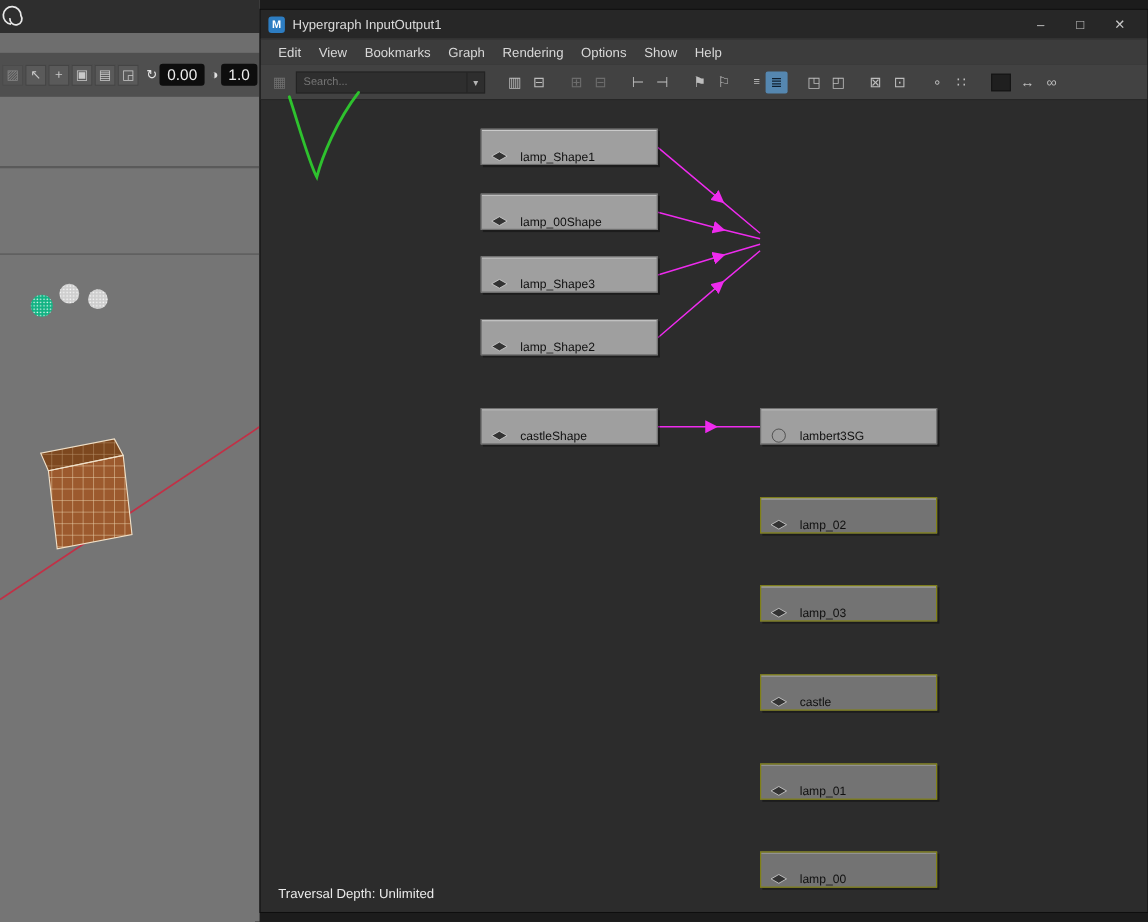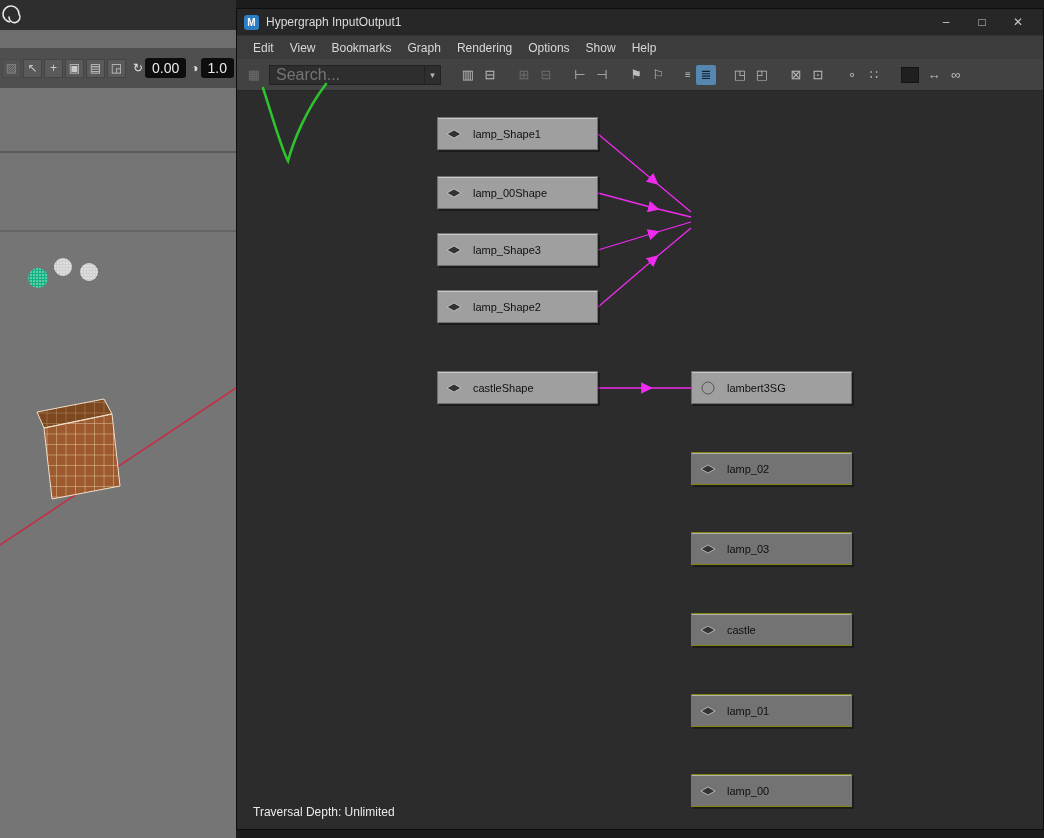--- a/index.html
+++ b/index.html
@@ -45,28 +45,28 @@
   .tbtn { min-width:20px; height:20px; display:flex; align-items:center; justify-content:center;
           color:#bdbdbd; font-size:13px; margin:0 1px; border-radius:2px; }
   .tbtn.disabled { opacity:.35; }
   .tbtn.active { background:#5587b0; color:#0f1f2e; }
   .tbtn.small { font-size:10px; min-width:12px; }
   .swatch { width:18px; height:16px; background:#1f1f1f; border:1px solid #141414; margin:0 4px; }
   .tgap { width:12px; height:1px; }
   .search-box { width:172px; height:20px; background:#2e2e2e; border:1px solid #232323;
                 display:flex; align-items:center; margin:0 4px; }
   .search-box input { flex:1; min-width:0; background:transparent; border:none; outline:none;
-                      color:#bbbbbb; font-size:16px; padding:0 6px; font-family:"Liberation Sans",sans-serif; }
+                      color:#bbbbbb; font-size:10px; padding:0 6px; font-family:"Liberation Sans",sans-serif; }
   .search-arrow { width:16px; height:100%; display:flex; align-items:center; justify-content:center;
                   color:#b5b5b5; font-size:9px; border-left:1px solid #232323; }
 
   .graph { flex:1 1 auto; position:relative; background:#2c2c2c; overflow:hidden; }
   .connections { position:absolute; left:0; top:0; }
 
-  .gnode { position:absolute; width:161px; height:33px; display:flex; align-items:center;
+  .gnode { position:absolute; width:161px; height:33px; display:flex; align-items:flex-end;
            padding:0 8px; font-size:11px; color:#101010; background:#9f9f9f;
            border:1px solid #6e6e6e;
            box-shadow: inset 0 1px 0 rgba(255,255,255,.45), 2px 2px 0 rgba(0,0,0,.35); }
   .gnode.yellow { background:#737373; border-color:#83830a; }
   .nicon { width:18px; height:14px; display:flex; align-items:center; }
   .nlabel { margin-left:9px; white-space:nowrap; }
 
   .status { position:absolute; left:16px; bottom:10px; color:#eaeaea; font-size:12px; }
 
   .annotation { position:absolute; left:0; top:0; z-index:40; pointer-events:none; }

